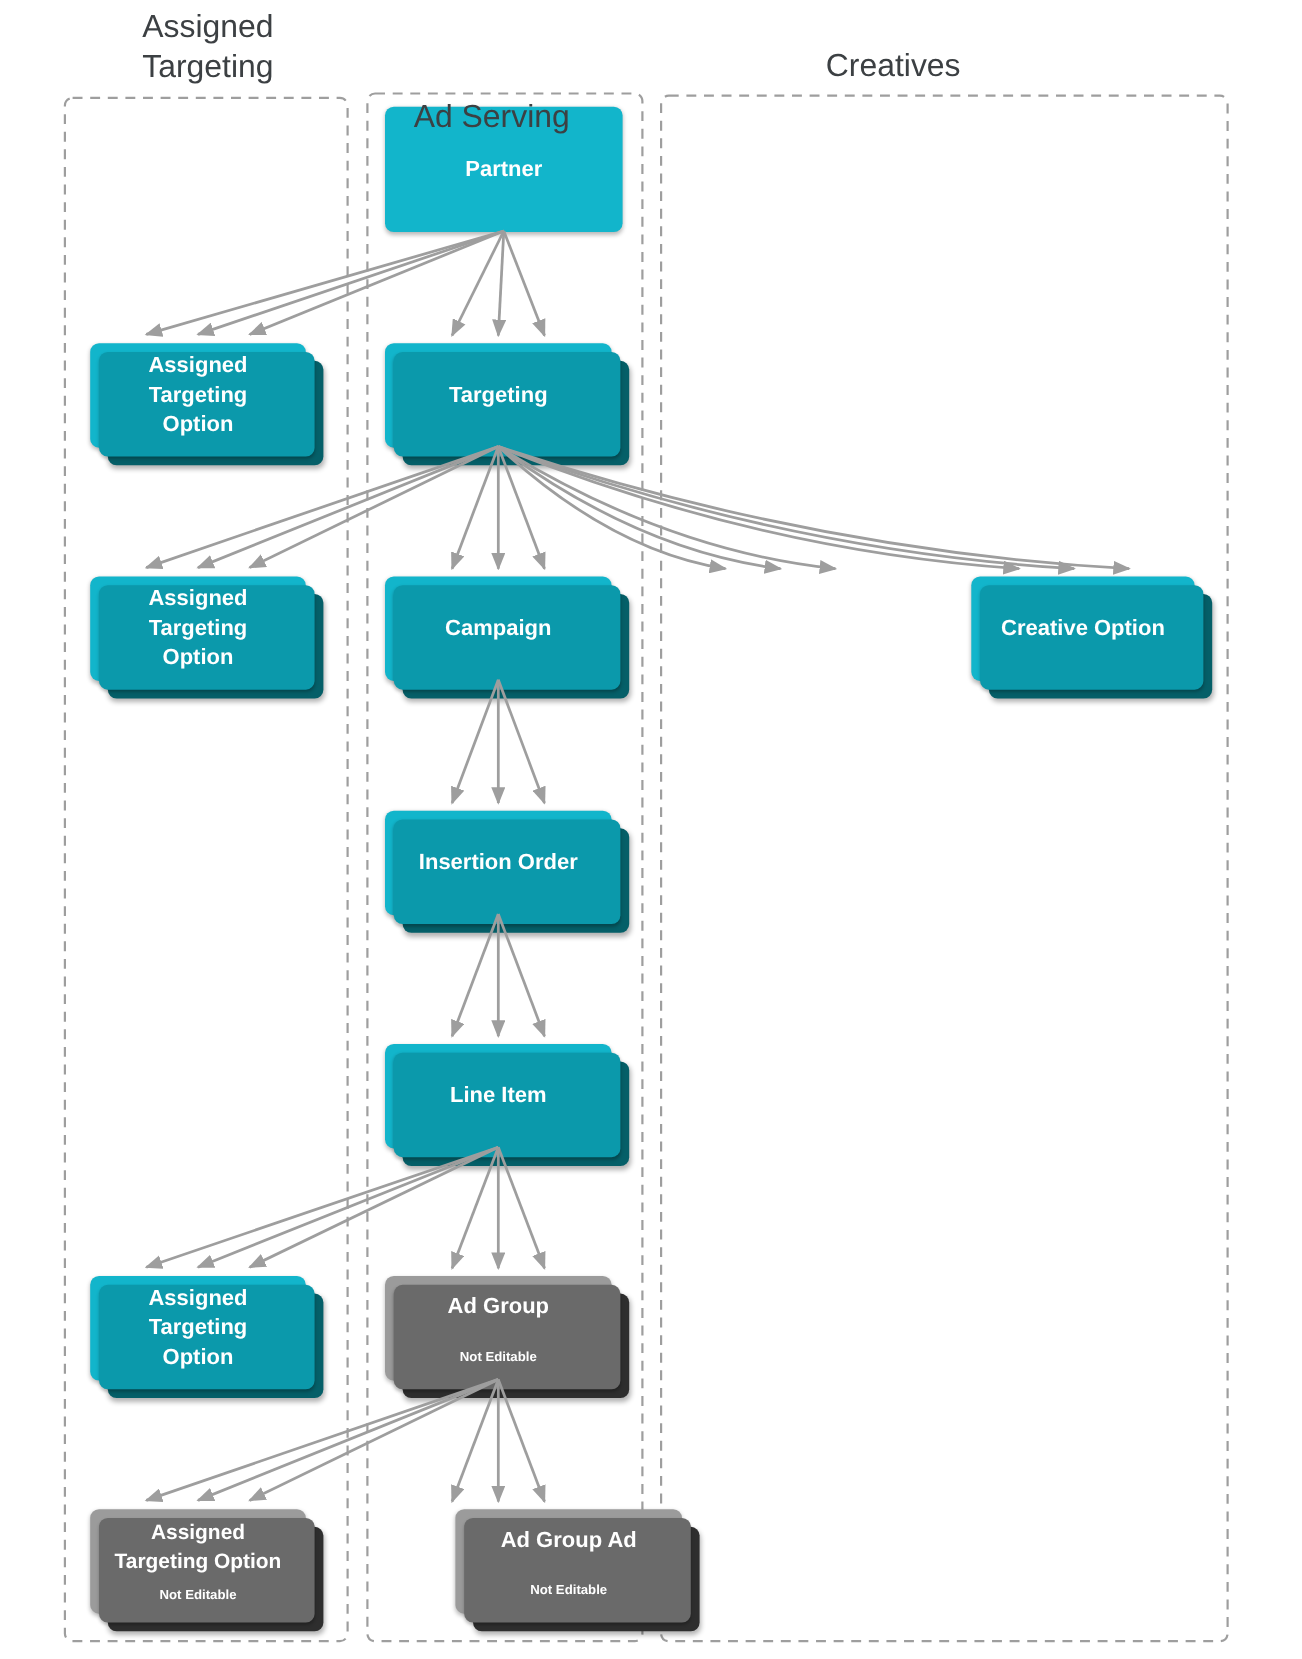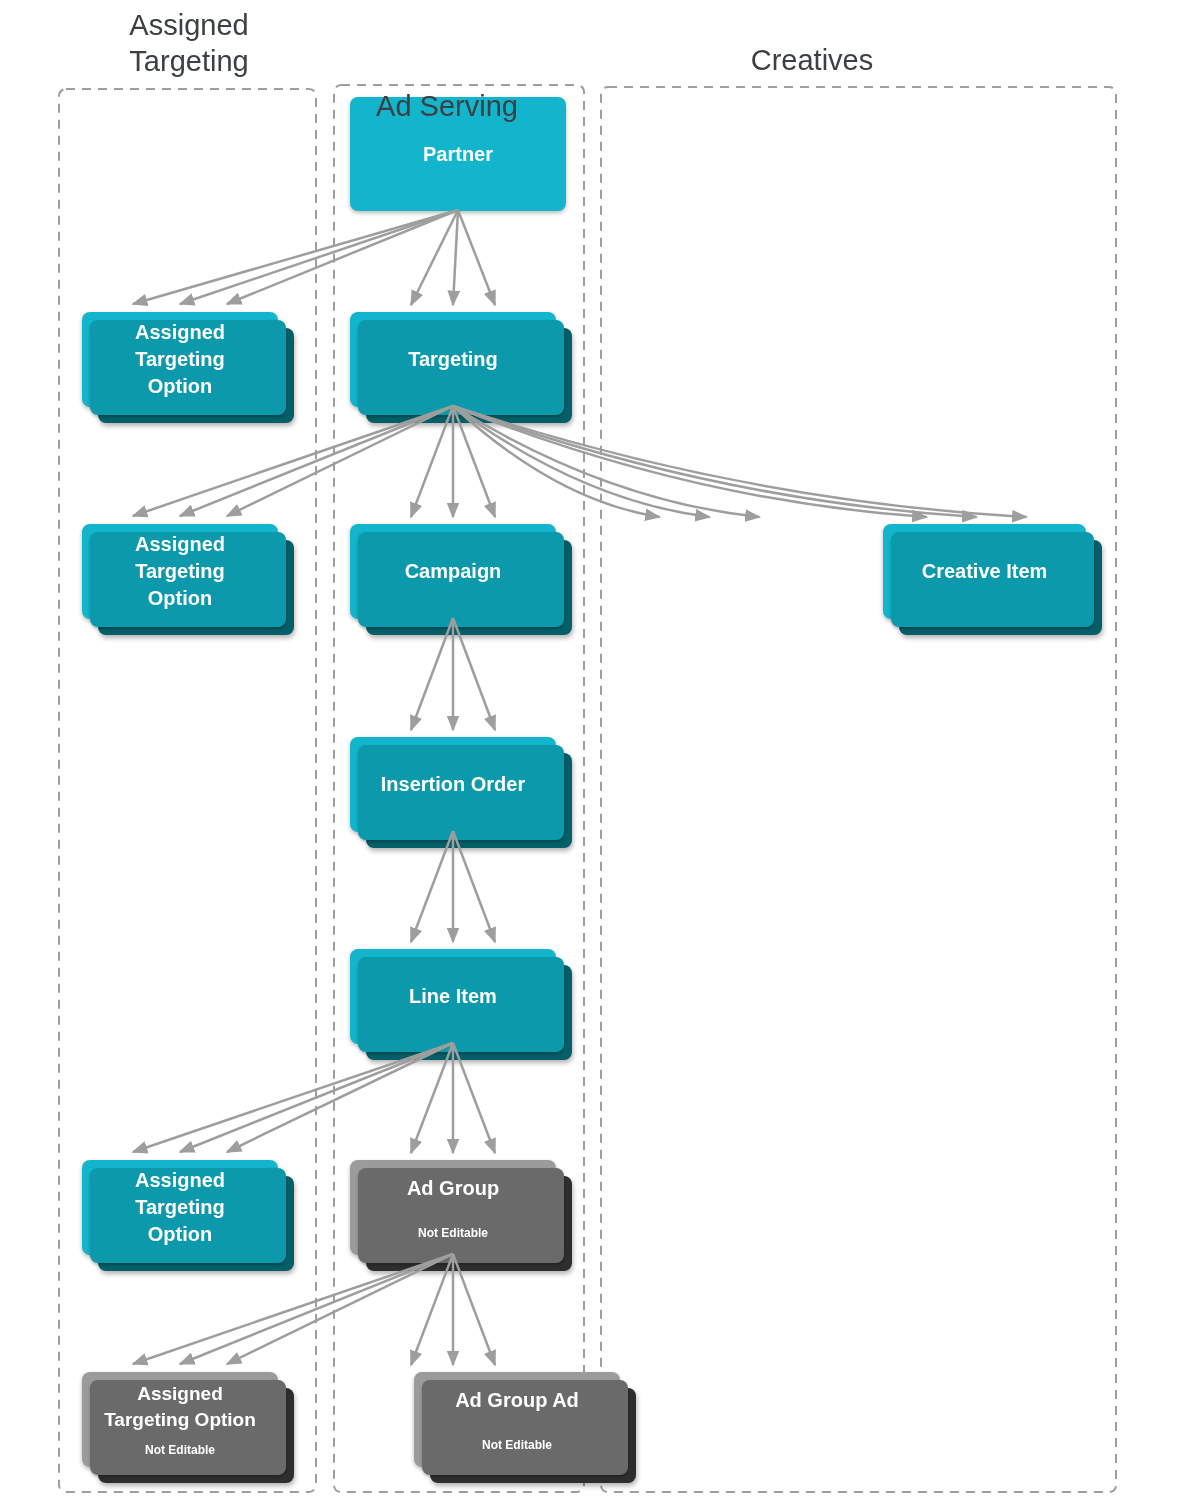--- a/index.html
+++ b/index.html
@@ -98,21 +98,21 @@
   <div class="node teal pos-campaign">
     <span class="label">Campaign</span>
   </div>
 
   <div class="node teal narrow pos-ato2">
     <span class="label">Assigned Targeting Option</span>
   </div>
 
 
   <div class="node teal pos-creative-asset">
-    <span class="label">Creative Item</span>
+    <span class="label">Creative Option</span>
   </div>
 
   <div class="node teal pos-insertion-order">
     <span class="label">Insertion Order</span>
   </div>
 
   <div class="node teal pos-line-item">
     <span class="label">Line Item</span>
   </div>
 

